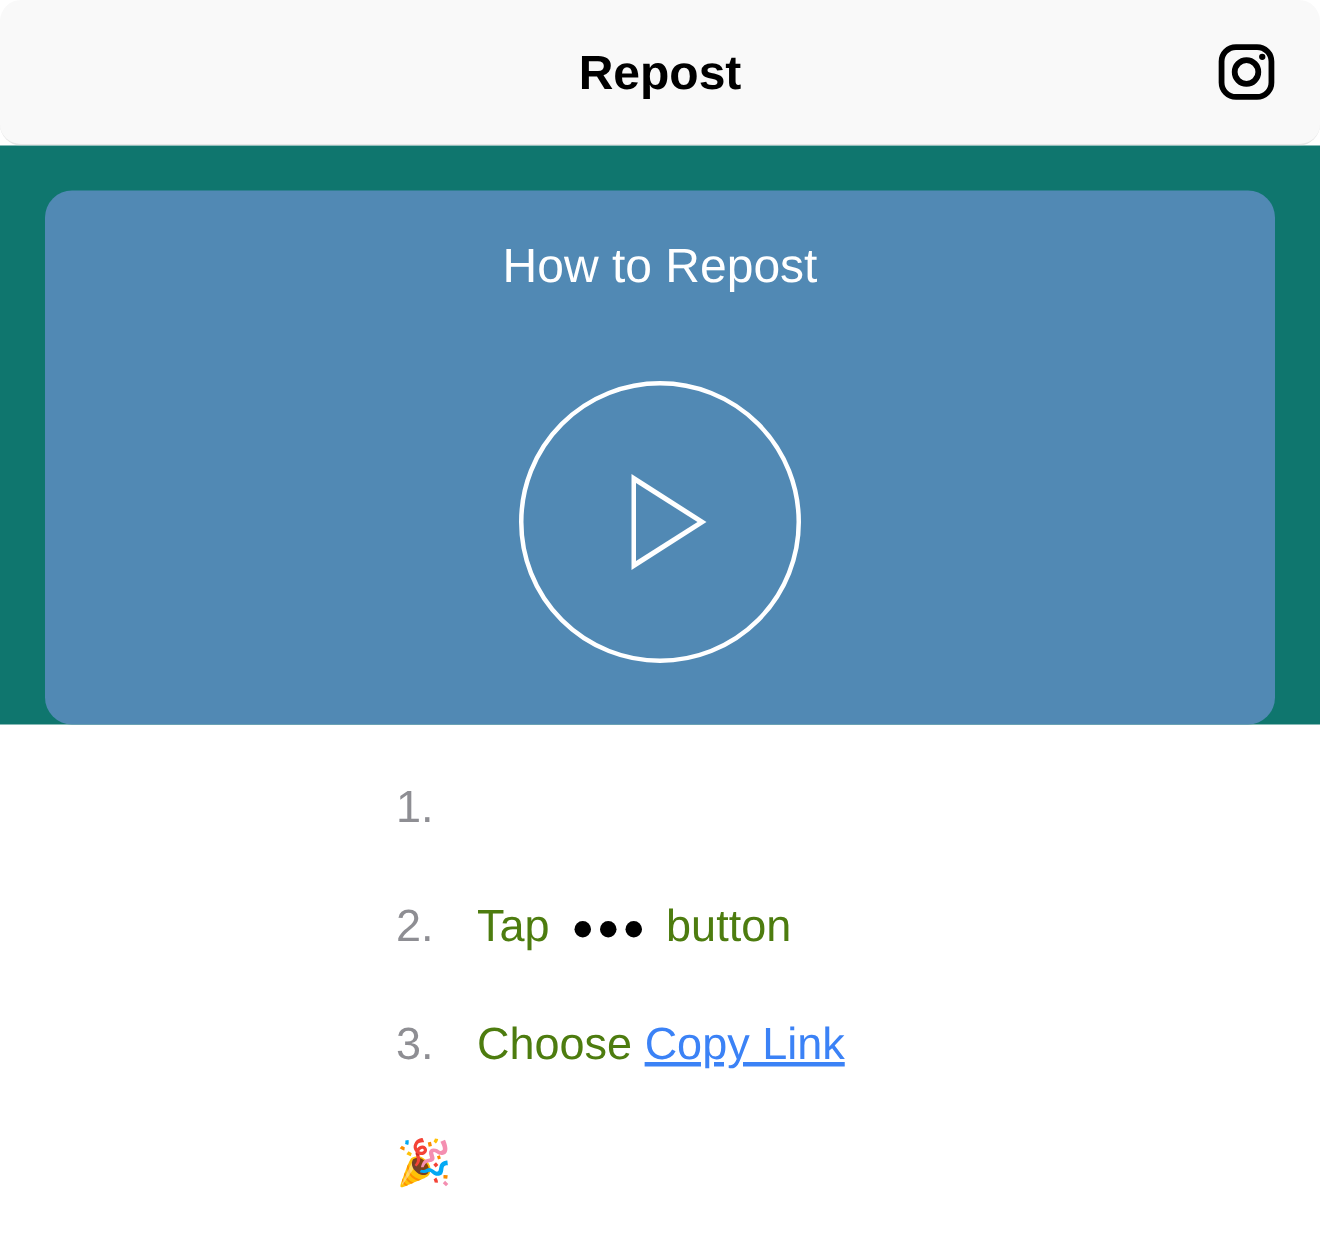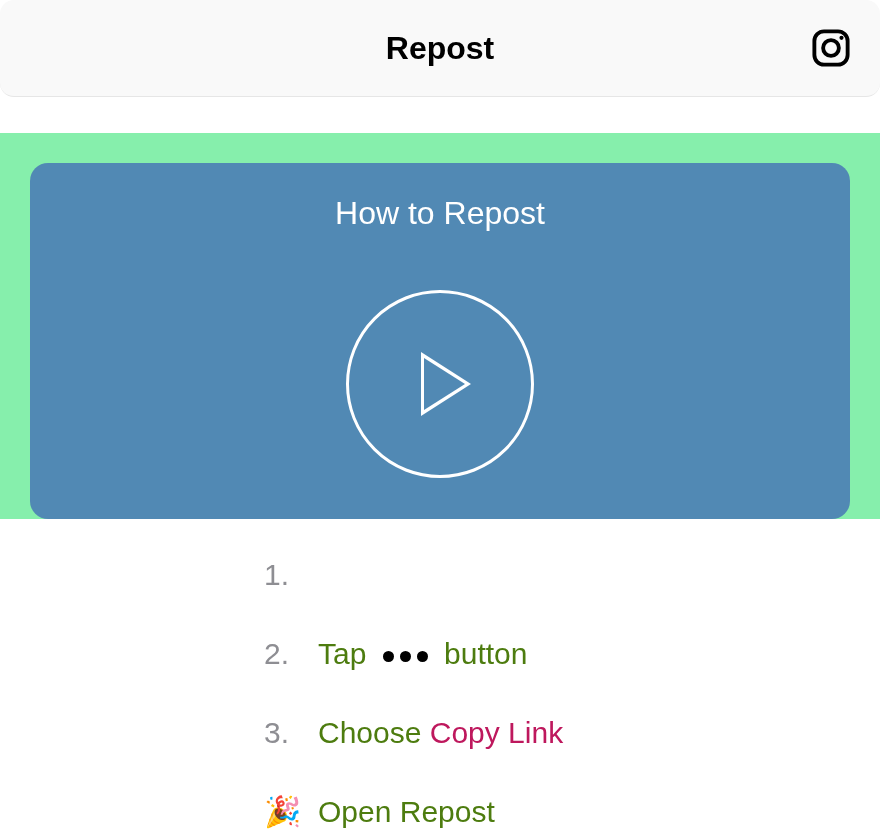--- a/index.html
+++ b/index.html
@@ -31,24 +31,23 @@
     }
     .instagram-icon {
       position: absolute;
       right: 28px;
       top: 50%;
       transform: translateY(-50%);
       width: 42px;
       height: 42px;
     }
     .hero {
-      background: #86efac;
+      background: #0f766e;
       padding: 30px 30px 0 30px;
       height: 386px;
-      margin-top: 36px;
     }
     .hero-card {
       background: #5189b4;
       border-radius: 18px;
       height: 100%;
       display: flex;
       flex-direction: column;
       align-items: center;
       padding-top: 32px;
     }
@@ -115,21 +114,22 @@
       text-align: left;
     }
     .step-link {
       color: #2e6ff2;
       font-weight: 400;
     }
     .step-text-gray {
       color: #4d7c0f;
     }
     .step-text-black {
-      color: #be185d;
+      color: #3b82f6;
+      text-decoration: underline;
     }
     .dots {
       display: inline-flex;
       align-items: center;
       gap: 6px;
       margin: 0 8px;
       vertical-align: middle;
     }
     .dot {
       width: 11px;
@@ -182,15 +182,14 @@
     </span>
   </div>
   <div class="step-row">
     <span class="step-number">3.</span>
     <span>
       <span class="step-text-gray">Choose </span><span class="step-text-black">Copy Link</span>
     </span>
   </div>
   <div class="step-row">
     <span class="step-emoji">🎉</span>
-    <span class="step-text-gray">Open Repost</span>
   </div>
 </div>
 
 </body></html>

